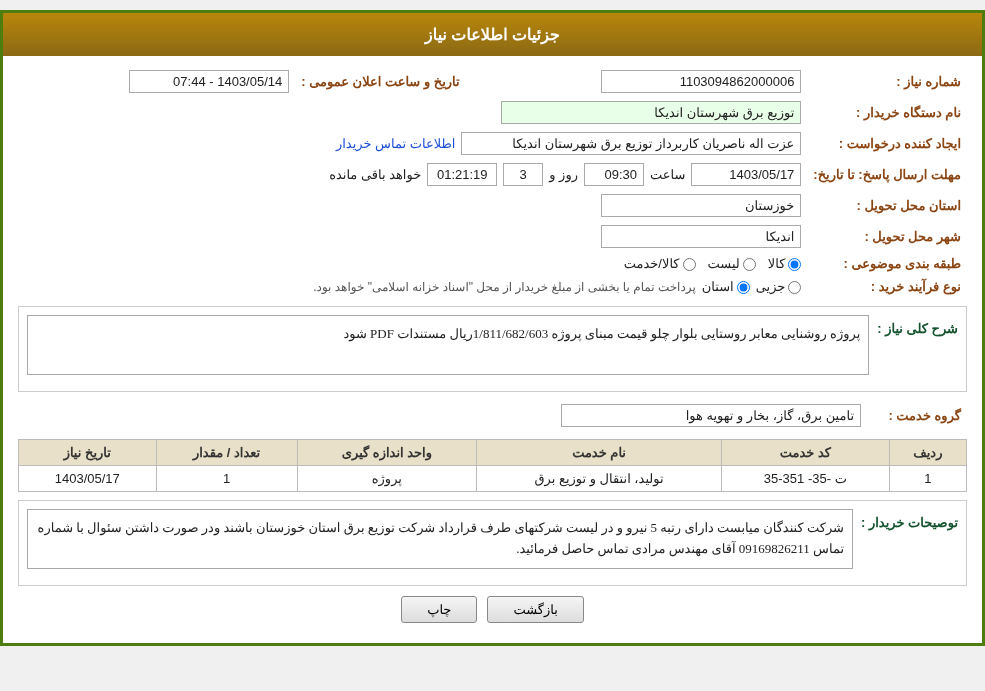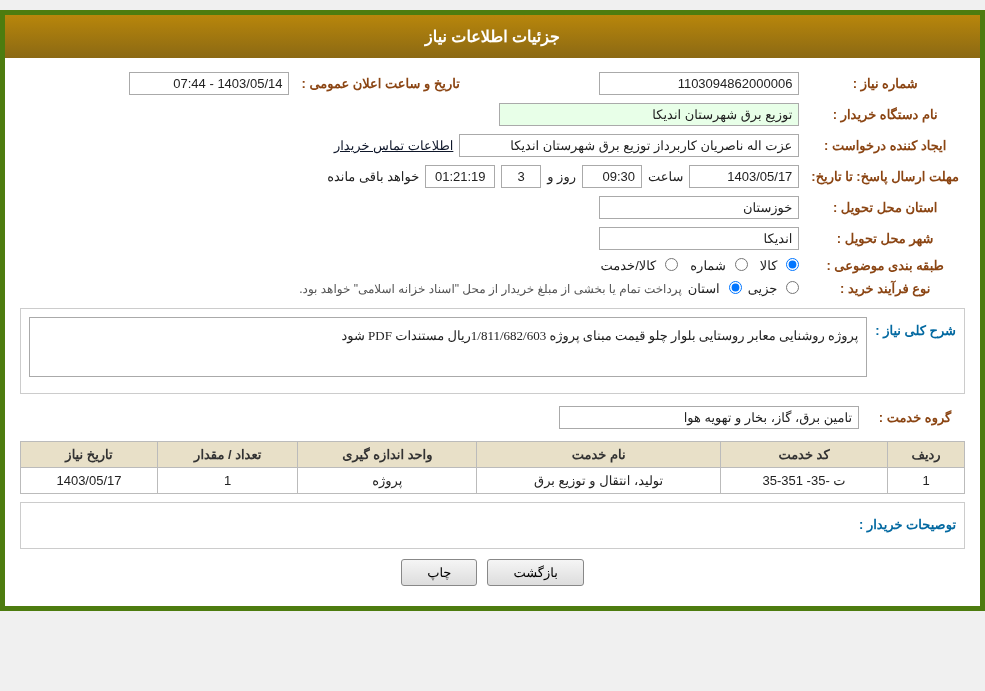--- a/index.html
+++ b/index.html
@@ -7,21 +7,21 @@
       font-family: Tahoma, Arial, sans-serif;
       background: #f0f0f0;
       direction: rtl;
       font-size: 13px;
       color: #222;
     }
     .page-wrapper {
       max-width: 985px;
       margin: 10px auto;
       background: #fff;
-      border: 5px solid #4d7c0f;
+      border: 3px solid #4d7c0f;
     }
     .header-bar {
       background: linear-gradient(to bottom, #b8860b, #8b6914);
       color: #fff;
       text-align: center;
       padding: 12px;
       font-size: 16px;
       font-weight: bold;
     }
     .content {
@@ -30,21 +30,21 @@
     .info-table {
       width: 100%;
       border-collapse: collapse;
       margin-bottom: 8px;
     }
     .info-table td {
       padding: 4px 6px;
       vertical-align: middle;
     }
     .label-cell {
-      text-align: center;
+      text-align: right;
       color: #333;
       white-space: nowrap;
       width: auto;
       font-weight: bold;
       color: #8b4513;
     }
     .value-cell {
       text-align: right;
     }
     .input-box {
@@ -54,22 +54,21 @@
       min-height: 22px;
       display: inline-block;
     }
     .input-green {
       border: 1px solid #aaa;
       background: #e8ffe8;
       padding: 3px 6px;
       min-height: 22px;
     }
     .link-blue {
-      color: #0f172a;
-      text-decoration: underline;
+      color: #1d4ed8;
       cursor: pointer;
     }
     .row-flex {
       display: flex;
       align-items: center;
       gap: 6px;
     }
     .section-title {
       background: linear-gradient(to bottom, #d4af5a, #b8860b);
       color: #fff;
@@ -110,21 +109,21 @@
       line-height: 1.6;
       font-family: Liberation Serif, serif;
     }
     .description-row {
       display: flex;
       align-items: flex-start;
       gap: 8px;
       margin-bottom: 8px;
     }
     .desc-label {
-      color: #0369a1;
+      color: #14532d;
       font-weight: bold;
       white-space: nowrap;
       padding-top: 6px;
       min-width: 80px;
     }
     .desc-content {
       flex: 1;
     }
     .buttons-row {
       display: flex;
@@ -141,22 +140,22 @@
       font-family: Tahoma, Arial, sans-serif;
       border-radius: 3px;
     }
     .radio-group {
       display: flex;
       align-items: center;
       gap: 12px;
     }
     .radio-item {
       display: flex;
-      align-items: flex-start;
-      gap: 9px;
+      align-items: flex-end;
+      gap: 3px;
     }
     .inner-border {
       border: 1px solid #ccc;
       padding: 8px;
       margin-bottom: 8px;
     }
   </style>
 </head>
 <body>
 
@@ -224,21 +223,21 @@
       <tr>
         <td class="label-cell">طبقه بندی موضوعی :</td>
         <td class="value-cell" colspan="3">
           <div class="radio-group">
             <div class="radio-item">
               <input type="radio" name="tabaqe" checked="" style="">
               <span>کالا</span>
             </div>
             <div class="radio-item">
               <input type="radio" name="tabaqe" style="">
-              <span>شماره</span>
+              <span>لیست</span>
             </div>
             <div class="radio-item">
               <input type="radio" name="tabaqe" style="">
               <span>کالا/خدمت</span>
             </div>
           </div>
         </td>
       </tr>
       <tr>
         <td class="label-cell">نوع فرآیند خرید :</td>
@@ -299,20 +298,23 @@
       <td>پروژه</td>
       <td>1</td>
       <td>1403/05/17</td>
     </tr>
         </tbody>
     </table>
 
     <div class="inner-border">
       <div class="description-row">
         <span class="desc-label">توصیحات خریدار :</span>
+        <div class="desc-content">
+          <div class="description-box">شرکت کنندگان میابست دارای رتبه 5 نیرو و در لیست شرکتهای طرف قرارداد شرکت توزیع برق استان خوزستان باشند ودر صورت داشتن سئوال با شماره تماس 09169826211 آقای مهندس مرادی تماس حاصل فرمائید.</div>
+        </div>
       </div>
     </div>
 
     <div class="buttons-row">
       <button class="btn">بازگشت</button>
       <button class="btn">چاپ</button>
     </div>
 
   </div>
 </div>

